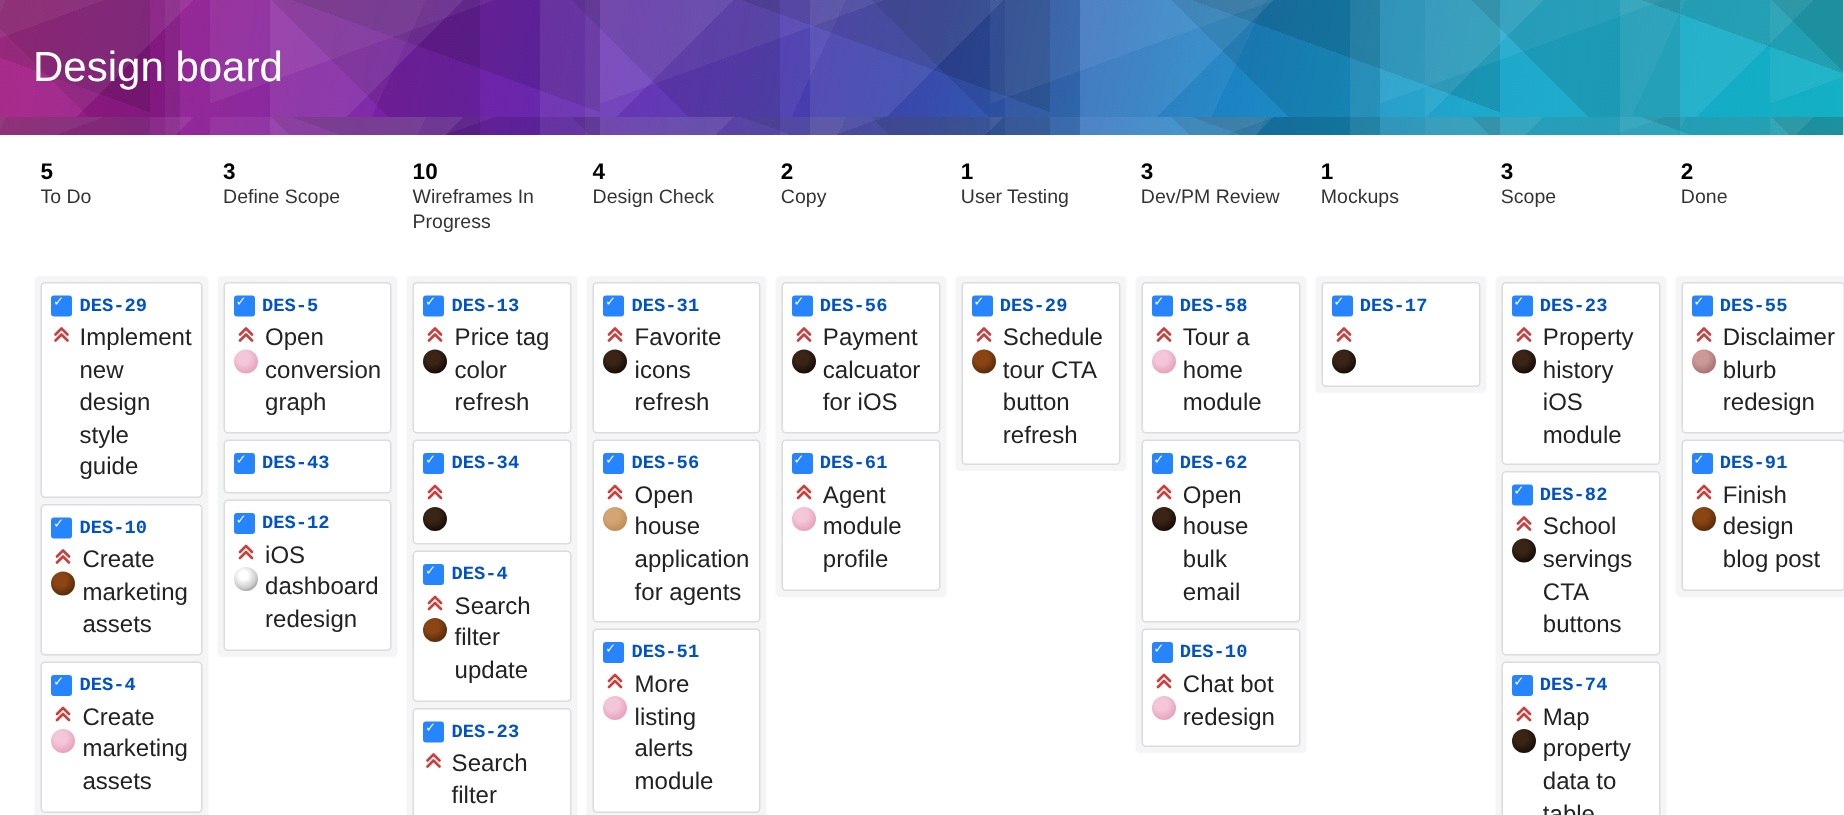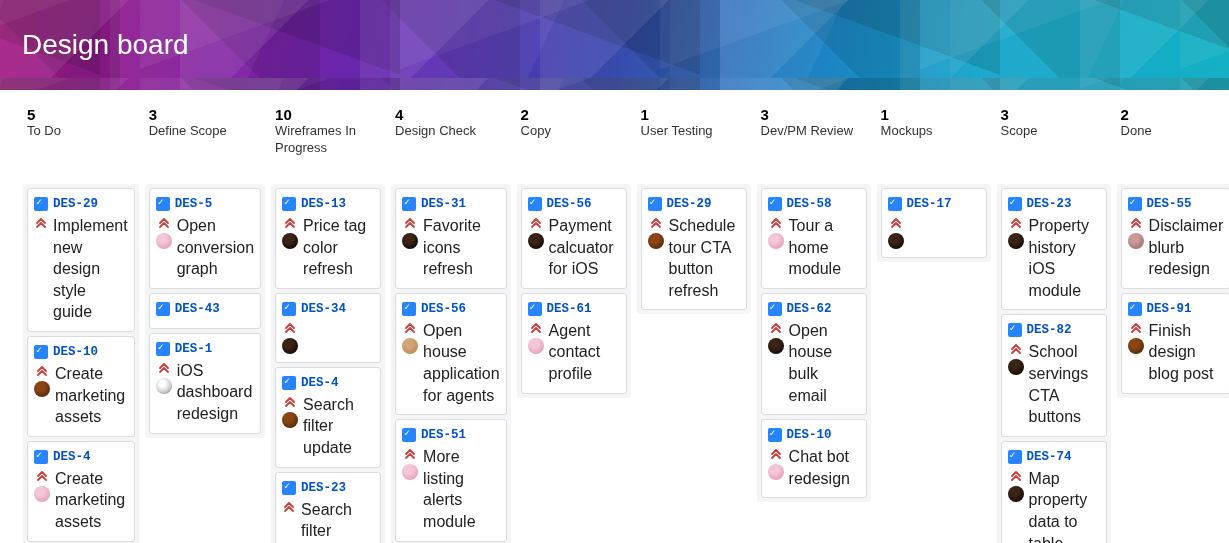--- a/index.html
+++ b/index.html
@@ -260,21 +260,21 @@
         </div>
         <div class="card">
           <div class="card-key-row">
          <span class="task-icon"></span>
          <span class="card-key">DES-43</span>
        </div>
         </div>
         <div class="card">
           <div class="card-key-row">
          <span class="task-icon"></span>
-         <span class="card-key">DES-1</span>
+         <span class="card-key">DES-12</span>
        </div>
        <div class="card-body">
          <div style="display:flex;flex-direction:column;gap:2px;align-items:center">
            <span class="priority-icon">
                 <svg width="12" height="12" viewBox="0 0 12 12">
   <path d="M2 6 L6 2 L10 6" stroke="#cd3f3c" stroke-width="1.8" fill="none" stroke-linecap="round" stroke-linejoin="round"></path>
   <path d="M2 10 L6 6 L10 10" stroke="#cd3f3c" stroke-width="1.8" fill="none" stroke-linecap="round" stroke-linejoin="round"></path>
 </svg>
               </span>
            <span class="avatar a5"></span>
@@ -475,21 +475,21 @@
        <div class="card-body">
          <div style="display:flex;flex-direction:column;gap:2px;align-items:center">
            <span class="priority-icon">
                 <svg width="12" height="12" viewBox="0 0 12 12">
   <path d="M2 6 L6 2 L10 6" stroke="#cd3f3c" stroke-width="1.8" fill="none" stroke-linecap="round" stroke-linejoin="round"></path>
   <path d="M2 10 L6 6 L10 10" stroke="#cd3f3c" stroke-width="1.8" fill="none" stroke-linecap="round" stroke-linejoin="round"></path>
 </svg>
               </span>
            <span class="avatar a2"></span>
          </div>
-         <span class="card-summary">Agent contact profile</span>
+         <span class="card-summary">Agent module profile</span>
        </div>
         </div>
       </div>
     </div>
     <div class="col">
       <div class="col-header">
         <span class="col-count">1</span>
         <span class="col-name">User Testing</span>
       </div>
       <div class="cards">

